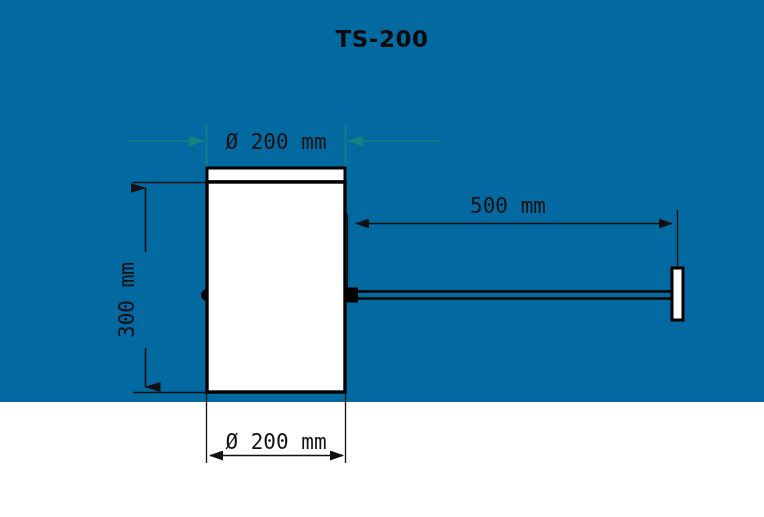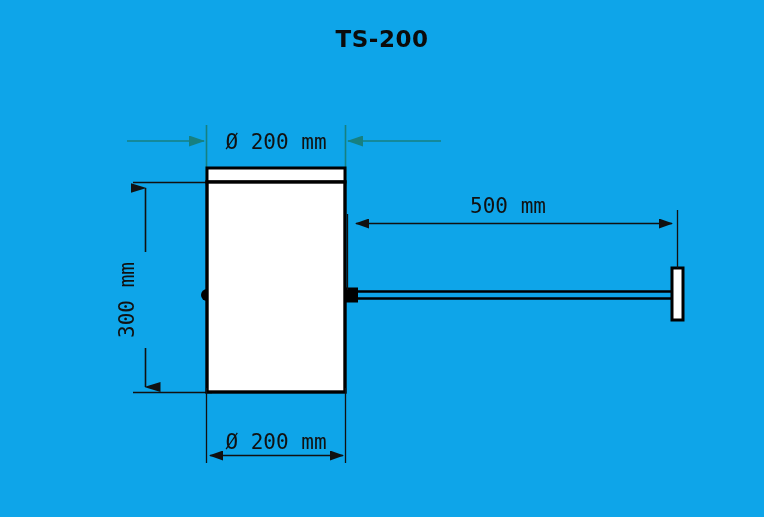--- a/index.html
+++ b/index.html
@@ -10,22 +10,22 @@
   body {
     width: 764px;
     height: 517px;
     font-family: "DejaVu Sans", sans-serif;
     overflow: hidden;
     position: relative;
   }
   #drawing-root {
     position: relative;
     width: 764px;
-    height: 517px;
-    background: #0ea5e9;
+    height: 402px;
+    background: #0369a1;
   }
   .title-text {
     font-family: "DejaVu Sans", sans-serif;
     font-weight: bold;
     font-size: 23px;
     fill: #0b0b0b;
     letter-spacing: 0.5px;
   }
   .dim-text {
     font-family: "DejaVu Sans Mono", monospace;

